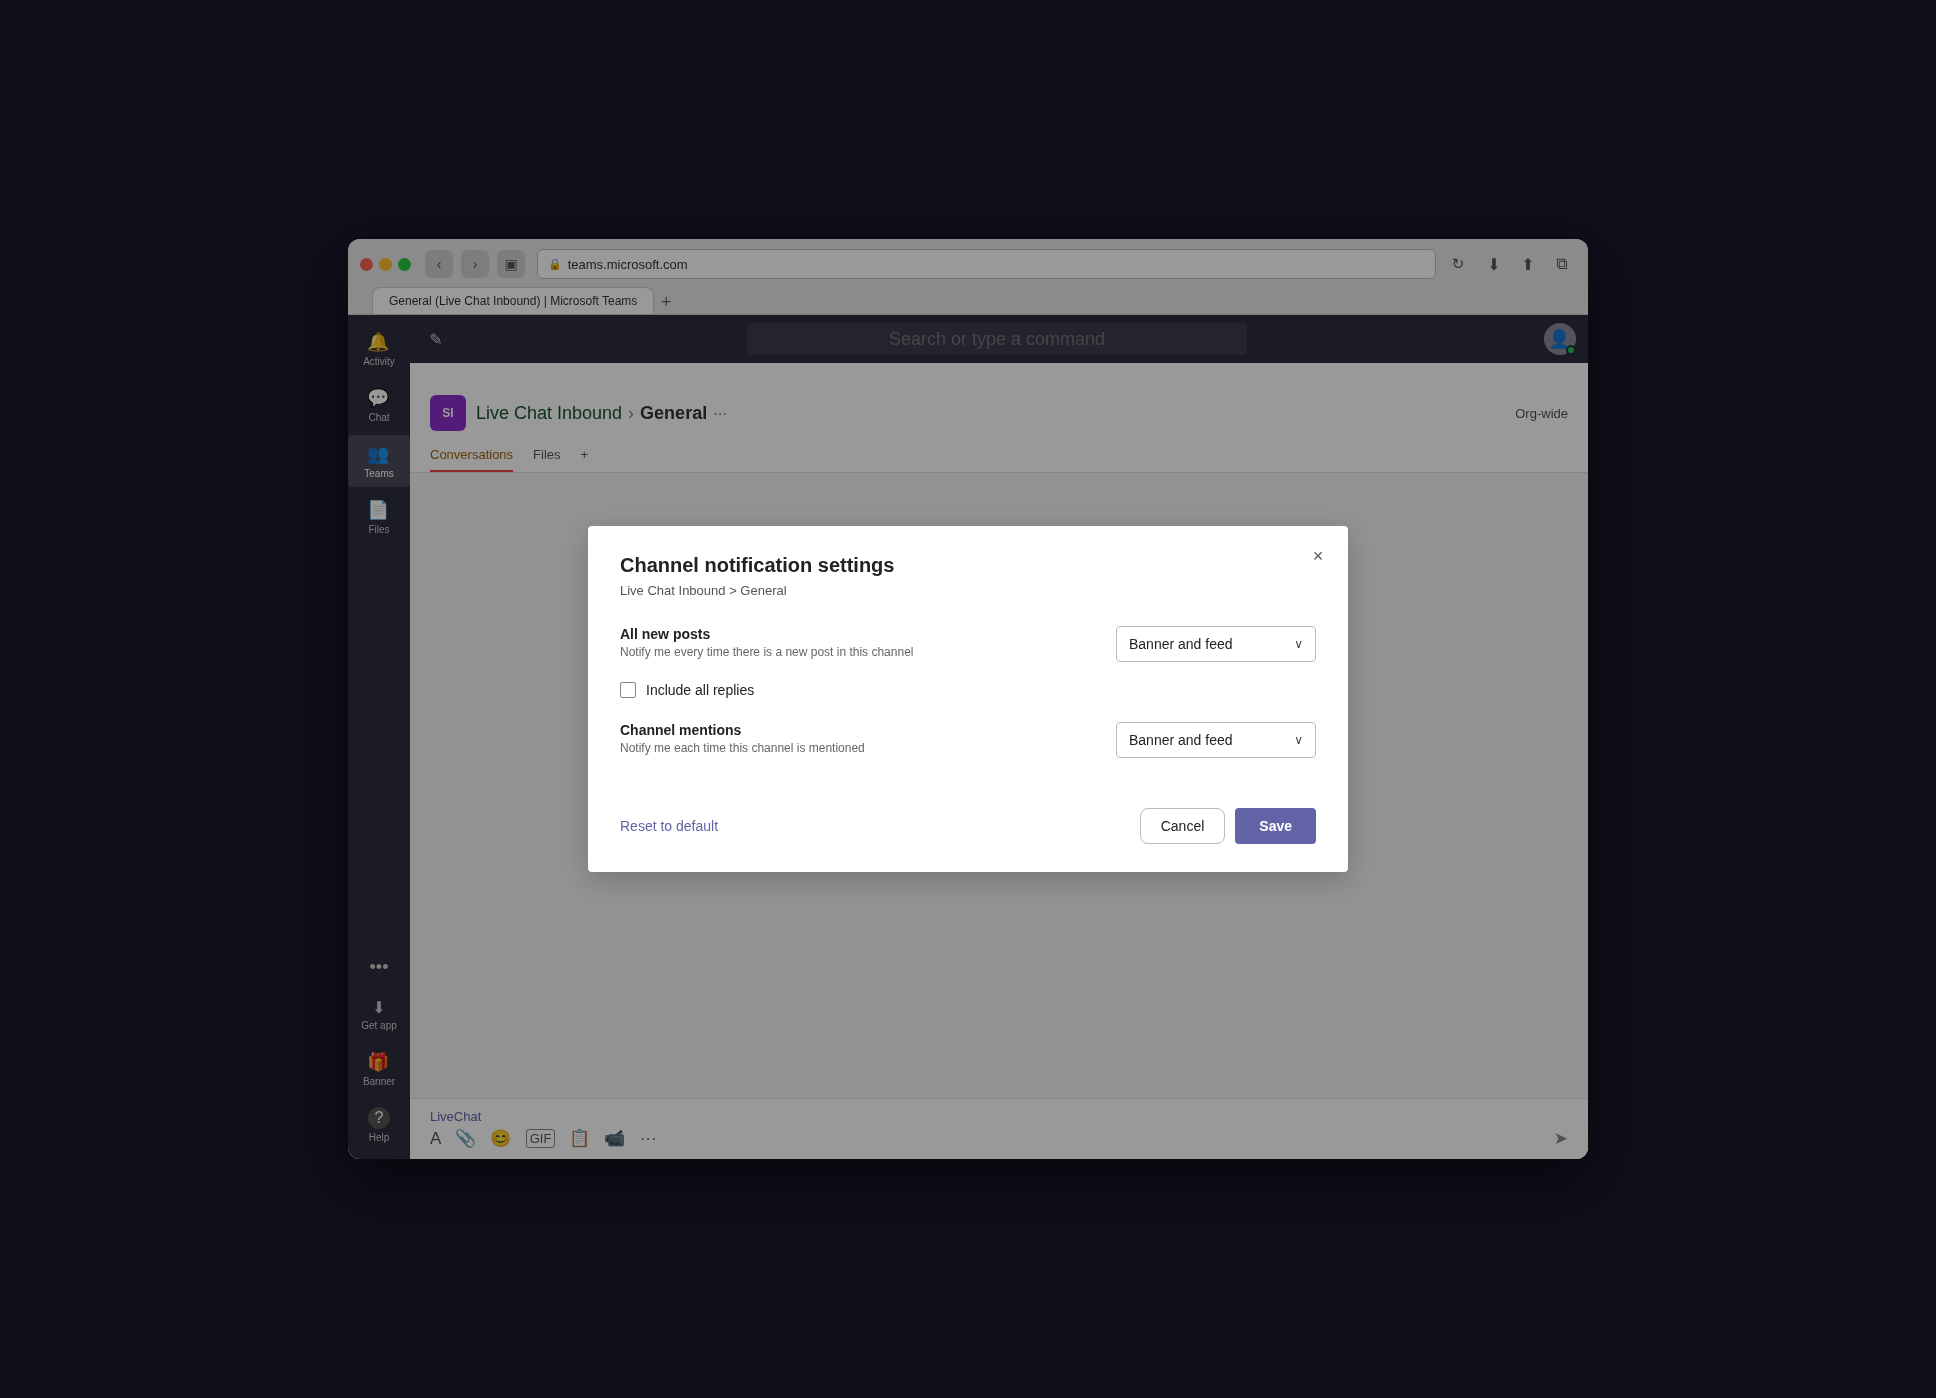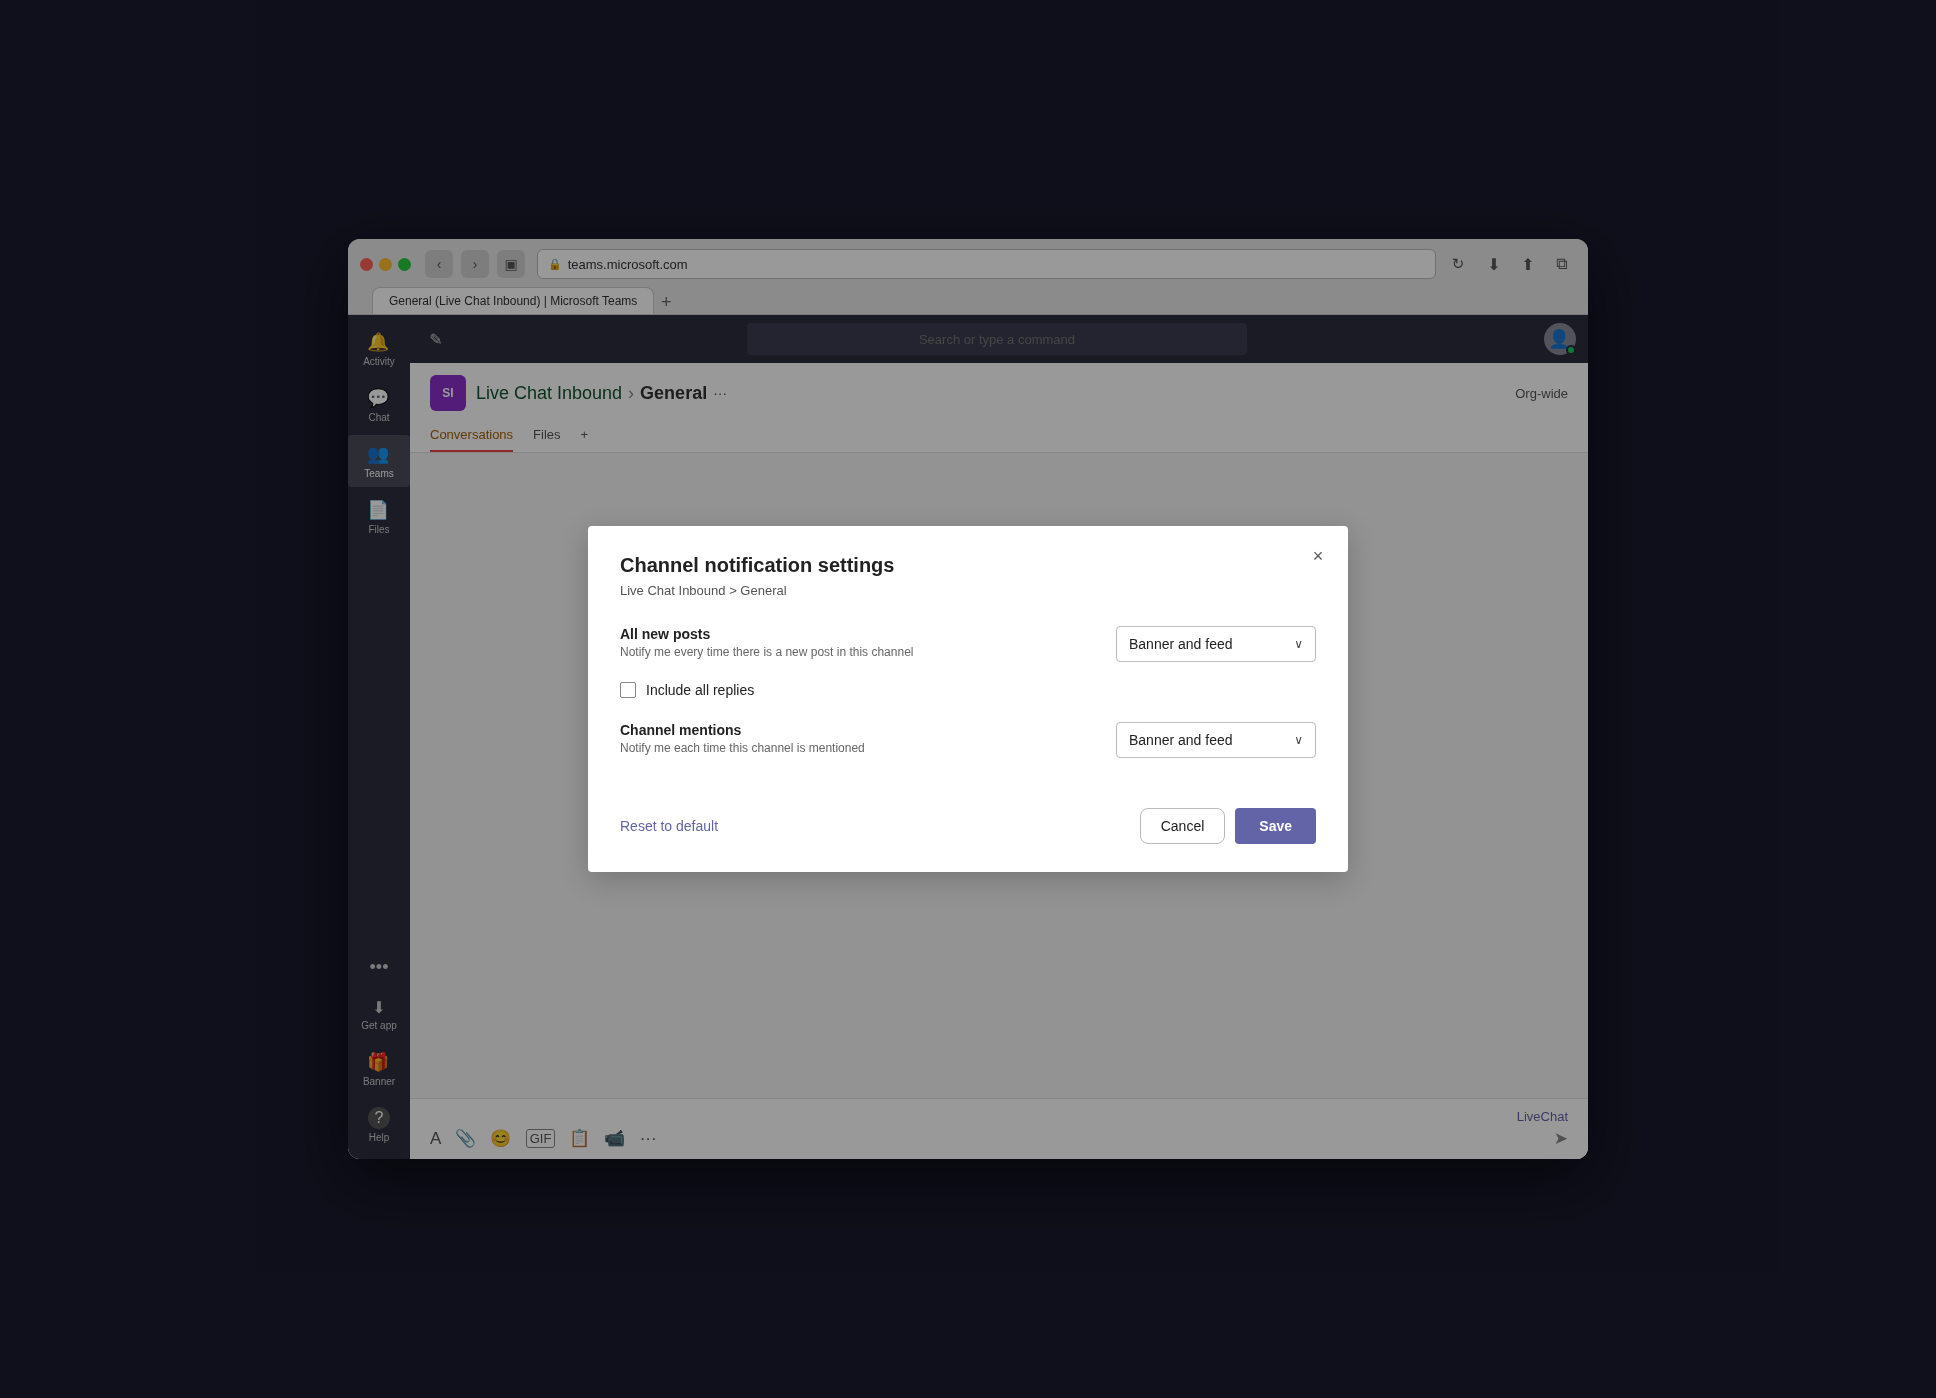--- a/index.html
+++ b/index.html
@@ -223,21 +223,21 @@
 
     
     .teams-search {
       flex: 1;
       max-width: 500px;
       height: 32px;
       background: #3d3d50;
       border: none;
       border-radius: 4px;
       color: #f97316;
-      font-size: 13px;
+      font-size: 18px;
       padding: 0 12px;
       text-align: center;
     }
 
     
     .teams-header {
       height: 48px;
       background: #2d2d3f;
       display: flex;
       align-items: center;
@@ -297,20 +297,21 @@
     .channel-header {
       background: #fff;
       padding: 12px 20px 0 20px;
       border-bottom: 1px solid #e0e0e0;
     }
 
     .channel-title-row {
       display: flex;
       align-items: center;
       justify-content: space-between;
+      margin-top: 20px;
     }
 
     .channel-title {
       display: flex;
       align-items: center;
       gap: 10px;
     }
 
     .team-initials {
       width: 36px;
@@ -384,21 +385,20 @@
       padding: 10px 20px;
       display: flex;
       align-items: center;
       gap: 12px;
     }
 
     .message-toolbar .livechat-label {
       font-size: 13px;
       color: #6264a7;
       padding-bottom: 4px;
-      text-align: right;
     }
 
     .toolbar-area {
       display: flex;
       flex-direction: column;
       width: 100%;
     }
 
     .toolbar-icons {
       display: flex;

